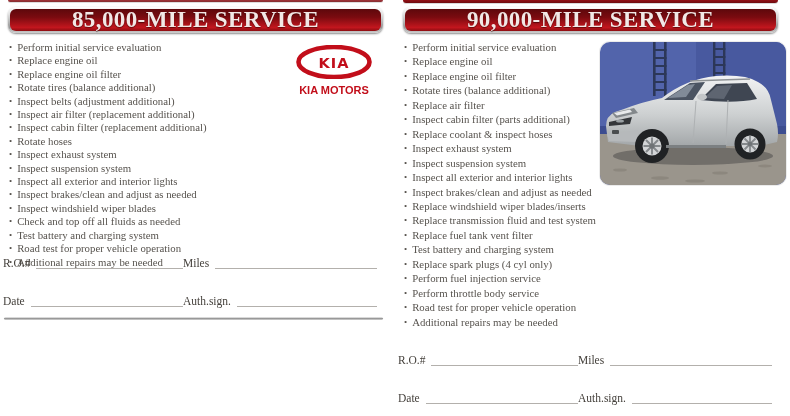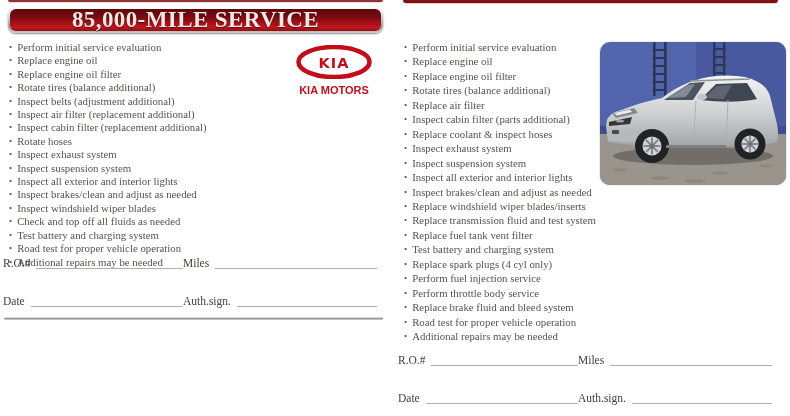--- a/index.html
+++ b/index.html
@@ -141,41 +141,45 @@
       </div>
     </div>
   </div>
 
   <div class="divider"></div>
 </section>
 
 <section class="card" id="card-90">
   <div class="top-sliver"></div>
 
+  <div class="banner">
+    <div class="banner-inner">
+      <span class="banner-title">90,000-MILE SERVICE</span>
+    </div>
+  </div>
 
   <ul class="service-list">
       <li><span class="blt">•</span><span>Perform initial service evaluation</span></li>
       <li><span class="blt">•</span><span>Replace engine oil</span></li>
       <li><span class="blt">•</span><span>Replace engine oil filter</span></li>
       <li><span class="blt">•</span><span>Rotate tires (balance additional)</span></li>
       <li><span class="blt">•</span><span>Replace air filter</span></li>
       <li><span class="blt">•</span><span>Inspect cabin filter (parts additional)</span></li>
       <li><span class="blt">•</span><span>Replace coolant &amp; inspect hoses</span></li>
       <li><span class="blt">•</span><span>Inspect exhaust system</span></li>
       <li><span class="blt">•</span><span>Inspect suspension system</span></li>
       <li><span class="blt">•</span><span>Inspect all exterior and interior lights</span></li>
       <li><span class="blt">•</span><span>Inspect brakes/clean and adjust as needed</span></li>
       <li><span class="blt">•</span><span>Replace windshield wiper blades/inserts</span></li>
       <li><span class="blt">•</span><span>Replace transmission fluid and test system</span></li>
       <li><span class="blt">•</span><span>Replace fuel tank vent filter</span></li>
       <li><span class="blt">•</span><span>Test battery and charging system</span></li>
       <li><span class="blt">•</span><span>Replace spark plugs (4 cyl only)</span></li>
       <li><span class="blt">•</span><span>Perform fuel injection service</span></li>
       <li><span class="blt">•</span><span>Perform throttle body service</span></li>
-      <li><span class="blt">•</span><span>Replace brake fluid and bleed system</span></li>
       <li><span class="blt">•</span><span>Road test for proper vehicle operation</span></li>
       <li><span class="blt">•</span><span>Additional repairs may be needed</span></li>
     </ul>
 
   <div class="car-photo">
     <svg width="186" height="143" viewBox="0 0 186 143">
 
       <rect x="0" y="0" width="186" height="143" fill="#5264ab"></rect>
       <rect x="96" y="0" width="90" height="96" fill="#48599f"></rect>
       <rect x="0" y="84" width="186" height="10" fill="#3d4d90"></rect>

